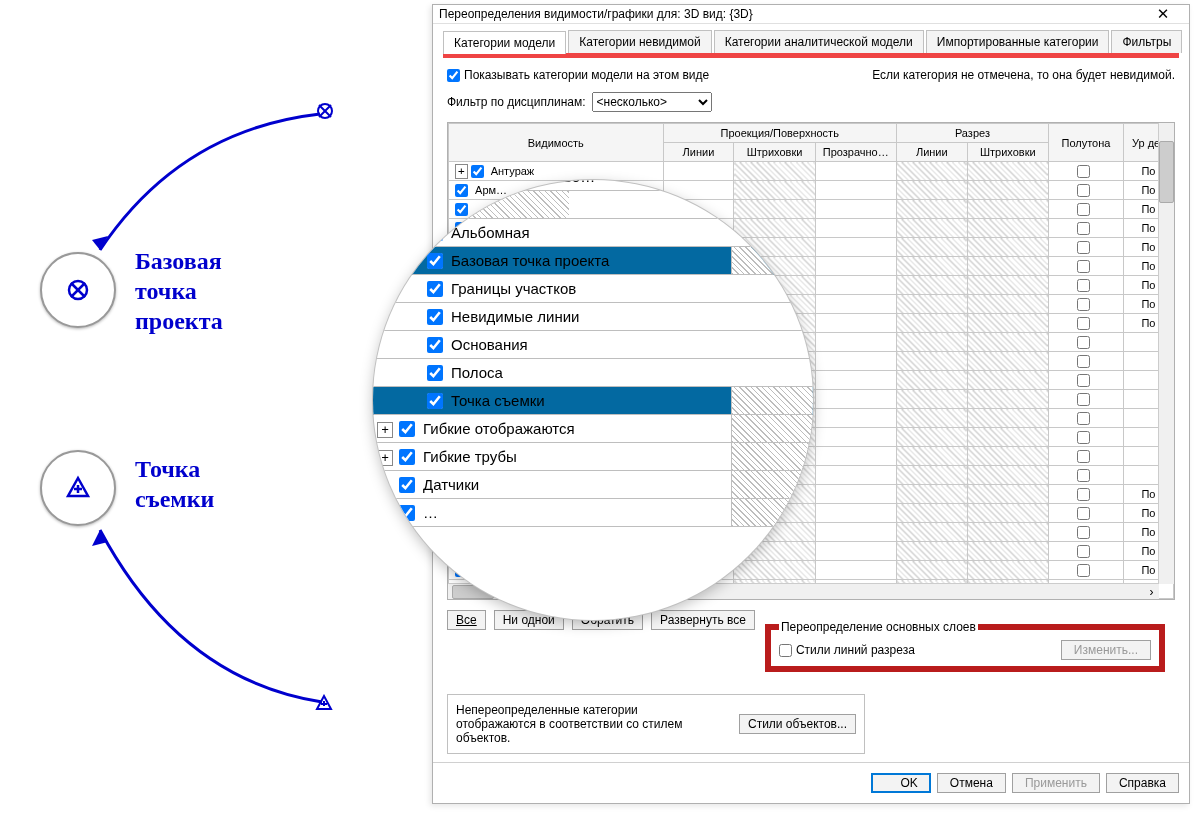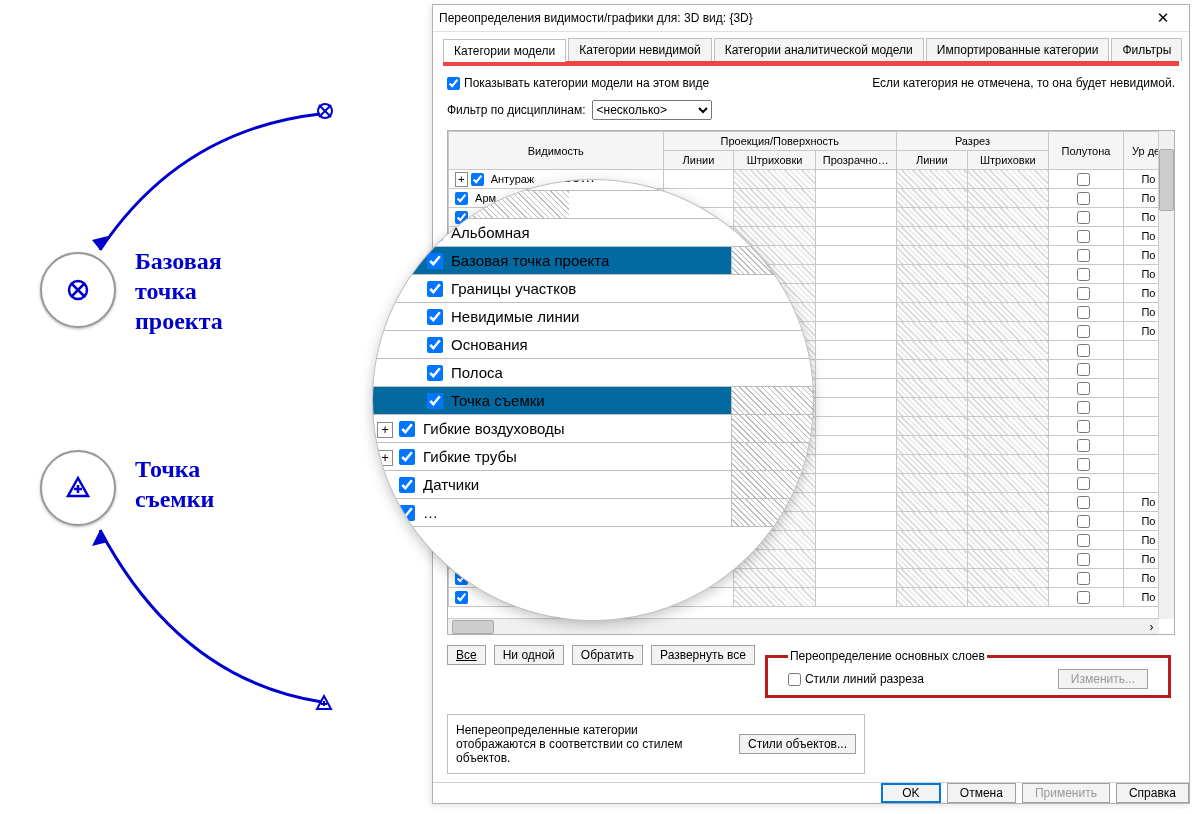--- a/index.html
+++ b/index.html
@@ -26,26 +26,26 @@
 table.grid th,table.grid td{border:1px solid #c8c8c8;font-size:11px;text-align:center;padding:0;height:18px;overflow:hidden;white-space:nowrap}
 table.grid th{background:#f5f5f5;font-weight:normal}
 table.grid td.vis{text-align:left;padding-left:6px}
 .hatched{background-image:repeating-linear-gradient(45deg,#d0d0d0 0,#d0d0d0 1px,#fff 1px,#fff 4px)}
 .scrollbar-v{position:absolute;right:0;top:0;width:15px;bottom:15px;background:#f0f0f0;border-left:1px solid #ccc}
 .scrollbar-h{position:absolute;left:0;bottom:0;right:15px;height:15px;background:#f0f0f0;border-top:1px solid #ccc;display:flex;align-items:center}
 .scrollbar-h .thumb{height:12px;width:40px;margin-left:4px;background:#cdcdcd;border:1px solid #aaa;border-radius:2px}
 .scrollbar-h .rbtn{margin-left:auto;width:15px;text-align:center}
 
 .btnrow{display:flex;align-items:flex-start;margin:10px 4px 4px 4px;gap:10px}
-.btn{border:1px solid #a0a0a0;background:#f3f3f3;padding:2px 12px;font:inherit;cursor:pointer;min-width:60px;text-align:center}
+.btn{border:1px solid #a0a0a0;background:#f3f3f3;padding:2px 12px;font:inherit;cursor:pointer;min-width:60px;text-align:right}
 .btn.sm{padding:2px 8px;min-width:0}
 .btn:disabled,.btn.disabled{color:#999}
-fieldset{border:3px solid #b91c1c;margin:4px;padding:6px 20px}
+fieldset{border:6px solid #b91c1c;margin:10px;padding:6px 8px}
 .descbox{border:1px solid #c0c0c0;padding:8px;display:flex;align-items:center;gap:20px;margin:8px 4px}
-.dlgfoot{border-top:1px solid #d0d0d0;display:flex;justify-content:flex-end;gap:6px}
+.dlgfoot{border-top:1px solid #d0d0d0;padding:10px;display:flex;justify-content:flex-end;gap:6px}
 .btn.primary{border:1px solid #0078d7;box-shadow:inset 0 0 0 1px #0078d7}
 u.access{text-decoration:underline}
 
 
 .lens{position:absolute;left:373px;top:180px;width:440px;height:440px;border-radius:50%;background:#fff;box-shadow:0 0 0 1px #c0c0c0,0 4px 14px rgba(0,0,0,.25);overflow:hidden}
 .lens-inner{position:absolute;left:-35px;top:-18px;width:540px}
 .lrow{display:flex;align-items:center;border:1px solid #bebebe;border-top:none;height:27px;font-size:15px;font-family:Tahoma,sans-serif}
 .lrow:first-child{border-top:1px solid #bebebe}
 .lrow .idt{display:inline-block}
 .lrow .exp{width:14px;height:14px;border:1px solid #888;display:inline-flex;align-items:center;justify-content:center;font-size:12px;line-height:1;margin-right:6px;font-family:monospace}
@@ -466,21 +466,21 @@
       </div>
       <div class="lrow hl">
         <span class="idt" style="width:88px;text-align:right"></span>
         <input type="checkbox" checked="" style="">
         <span class="txt">Точка съемки</span>
         <span class="lhatch"></span>
       </div>
       <div class="lrow">
         <span class="idt" style="width:60px;text-align:right"><span class="exp">+</span></span>
         <input type="checkbox" checked="" style="">
-        <span class="txt">Гибкие воздуховоды</span>
+        <span class="txt">Гибкие отображаются</span>
         <span class="lhatch"></span>
       </div>
       <div class="lrow">
         <span class="idt" style="width:60px;text-align:right"><span class="exp">+</span></span>
         <input type="checkbox" checked="" style="">
         <span class="txt">Гибкие трубы</span>
         <span class="lhatch"></span>
       </div>
       <div class="lrow">
         <span class="idt" style="width:60px;text-align:right"></span>

